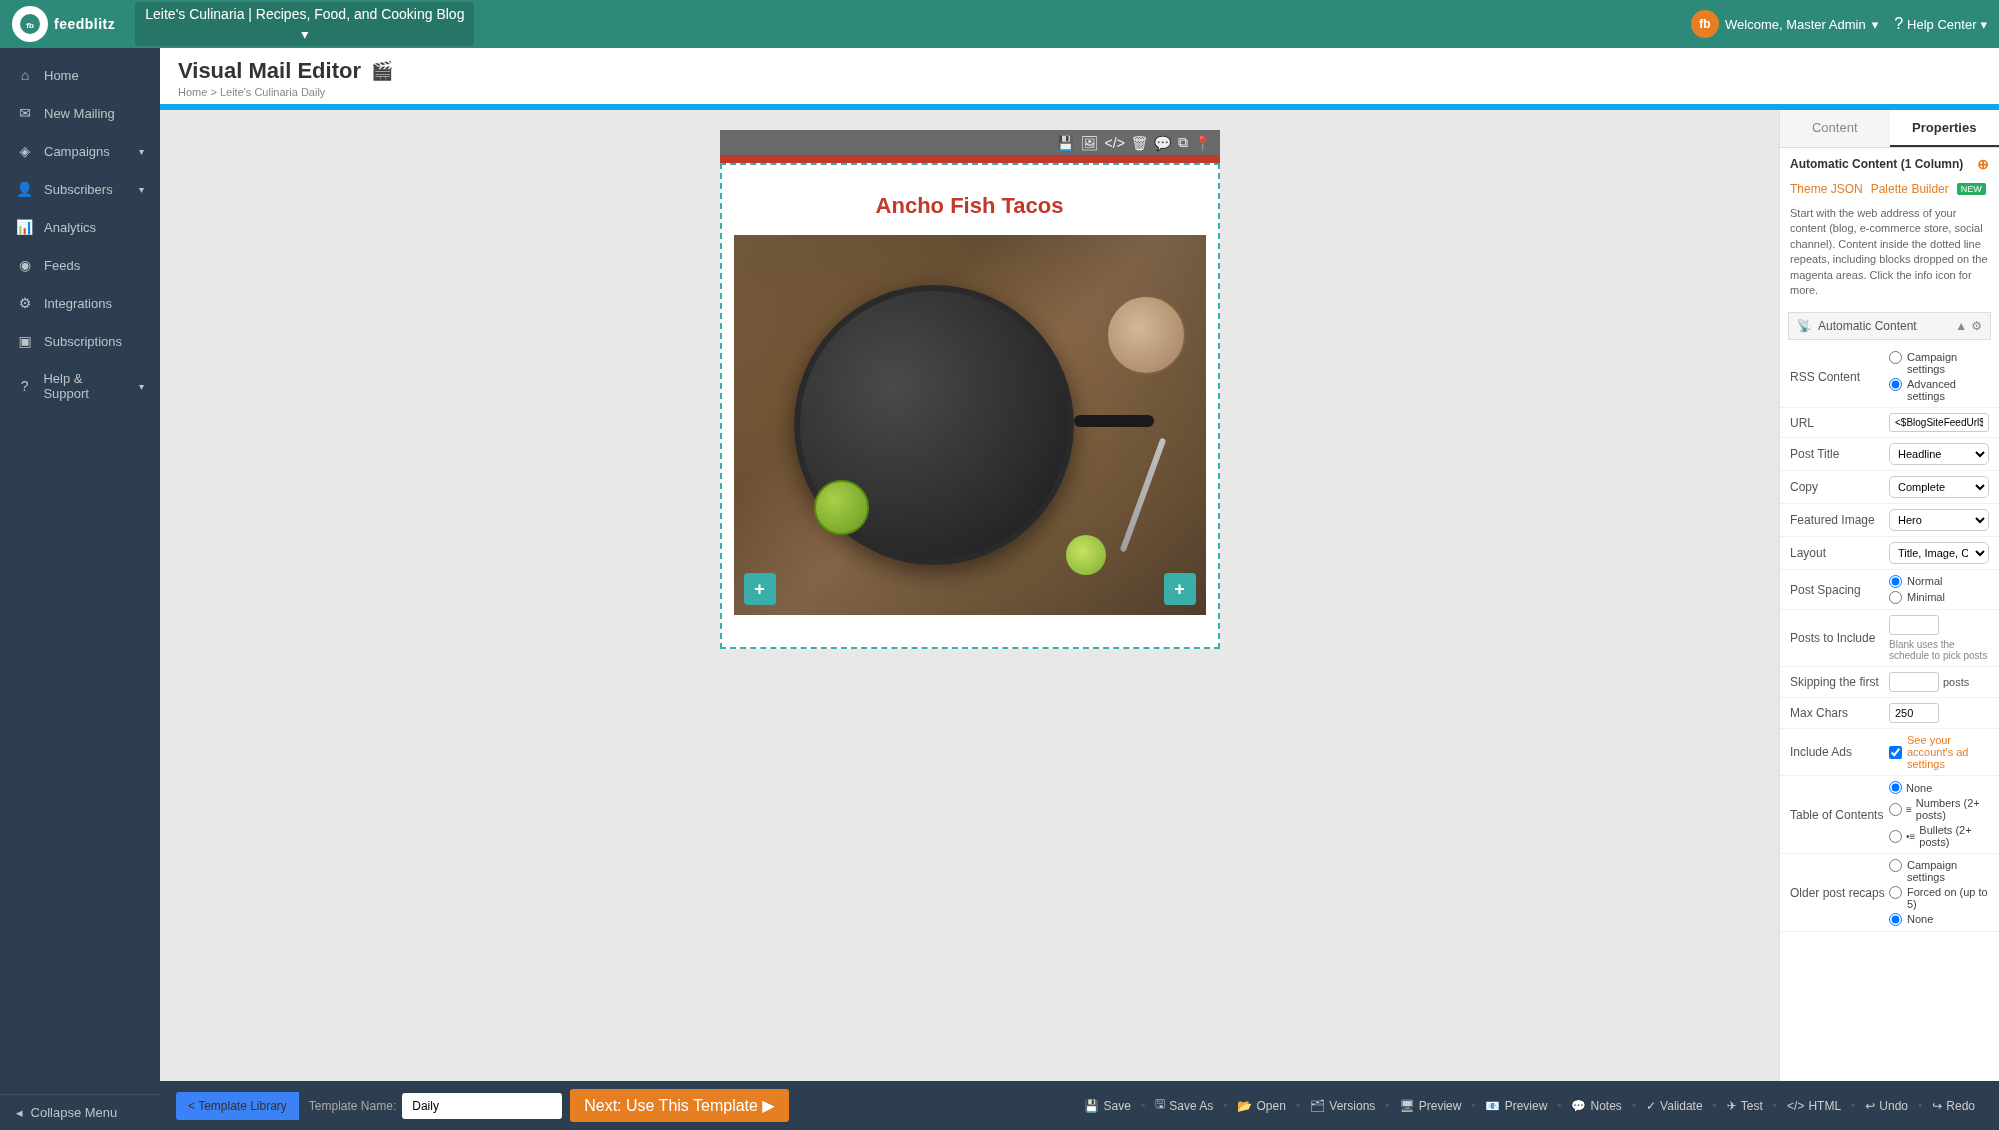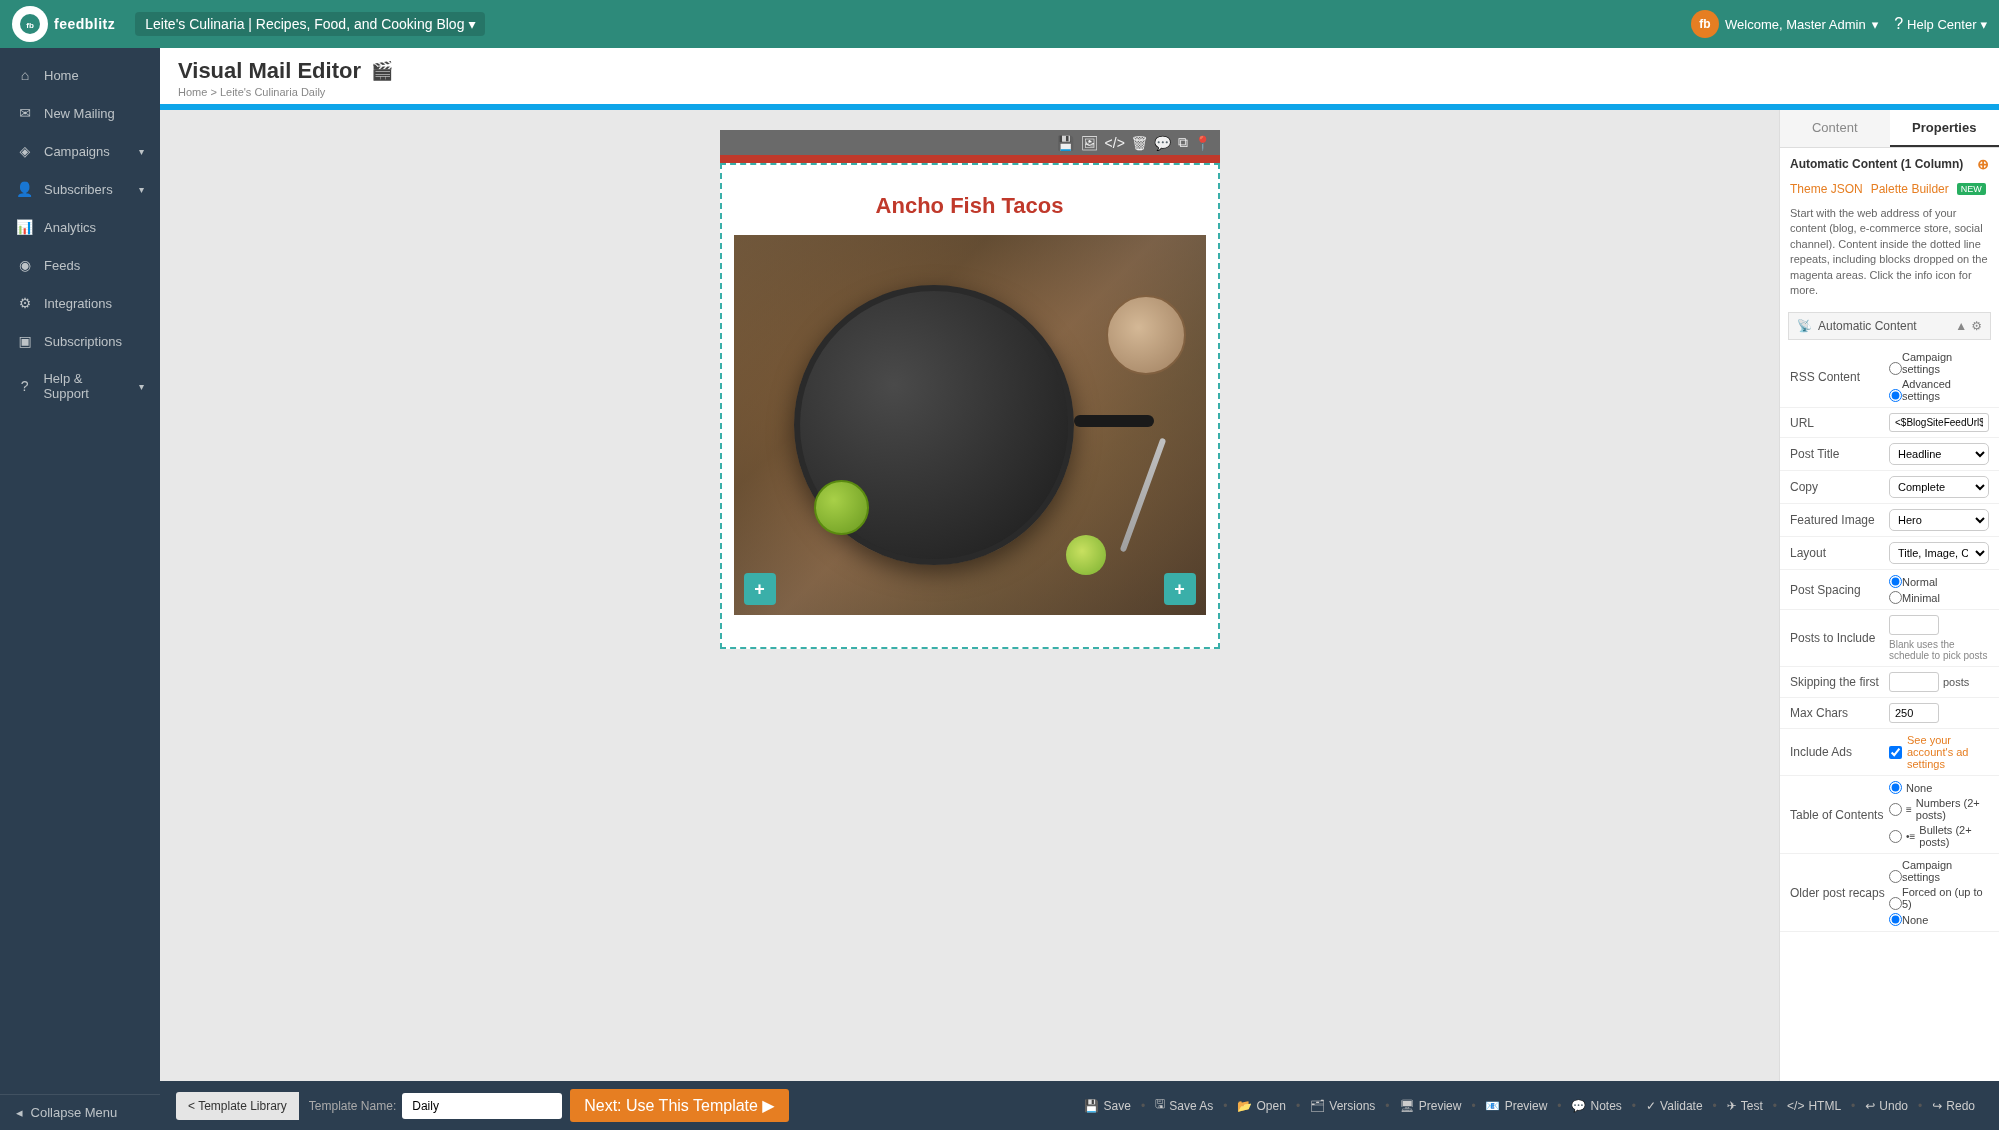--- a/index.html
+++ b/index.html
@@ -23,20 +23,21 @@
     }
     .logo-circle {
       width: 36px; height: 36px; background: white; border-radius: 50%;
       display: flex; align-items: center; justify-content: center;
       color: #2d8a7a; font-weight: bold; font-size: 11px;
     }
     .top-nav-blog {
       display: flex; align-items: center; gap: 4px; font-size: 14px;
       background: rgba(0,0,0,0.15); border-radius: 4px; padding: 4px 10px;
       cursor: pointer;
+      flex-direction: column;
     }
     .top-nav-right {
       margin-left: auto; display: flex; align-items: center; gap: 16px;
     }
     .top-nav-user {
       display: flex; align-items: center; gap: 6px; cursor: pointer;
     }
     .user-avatar {
       width: 28px; height: 28px; background: #e67e22; border-radius: 50%;
       display: flex; align-items: center; justify-content: center;
@@ -219,37 +220,37 @@
       width: 100%; padding: 3px 5px; border: 1px solid #ccc; border-radius: 3px;
       font-size: 11px;
     }
     .prop-input-sm {
       width: 50px; padding: 3px 5px; border: 1px solid #ccc; border-radius: 3px;
       font-size: 11px;
     }
     .prop-text { font-size: 11px; color: #555; }
 
     .radio-group { display: flex; flex-direction: column; gap: 3px; }
-    .radio-row { display: flex; align-items: flex-end; font-size: 11px; color: #444; }
+    .radio-row { display: flex; align-items: flex-start; gap: 5px; font-size: 11px; color: #444; }
     .radio-row input { margin: 0; }
 
     .checkbox-row { display: flex; align-items: center; gap: 5px; }
     .cb-link { color: #e67e22; font-size: 11px; cursor: pointer; }
 
     .toc-group { display: flex; flex-direction: column; gap: 3px; }
     .toc-row { display: flex; align-items: center; gap: 4px; font-size: 11px; color: #444; }
 
     
     .bottom-bar {
       background: #2c3e50; padding: 8px 16px;
       display: flex; align-items: center; gap: 0;
       flex-shrink: 0;
     }
     .template-lib-btn {
-      background: #e5e5e5; color: #333; border: none;
+      background: #3b82f6; color: #333; border: none;
       padding: 7px 12px; font-size: 12px; cursor: pointer;
       border-radius: 3px 0 0 3px;
     }
     .template-name-label {
       color: #aaa; font-size: 12px; margin-left: 10px; margin-right: 6px;
     }
     .template-name-input {
       padding: 6px 10px; border: none; border-radius: 3px;
       font-size: 12px; width: 160px;
     }

